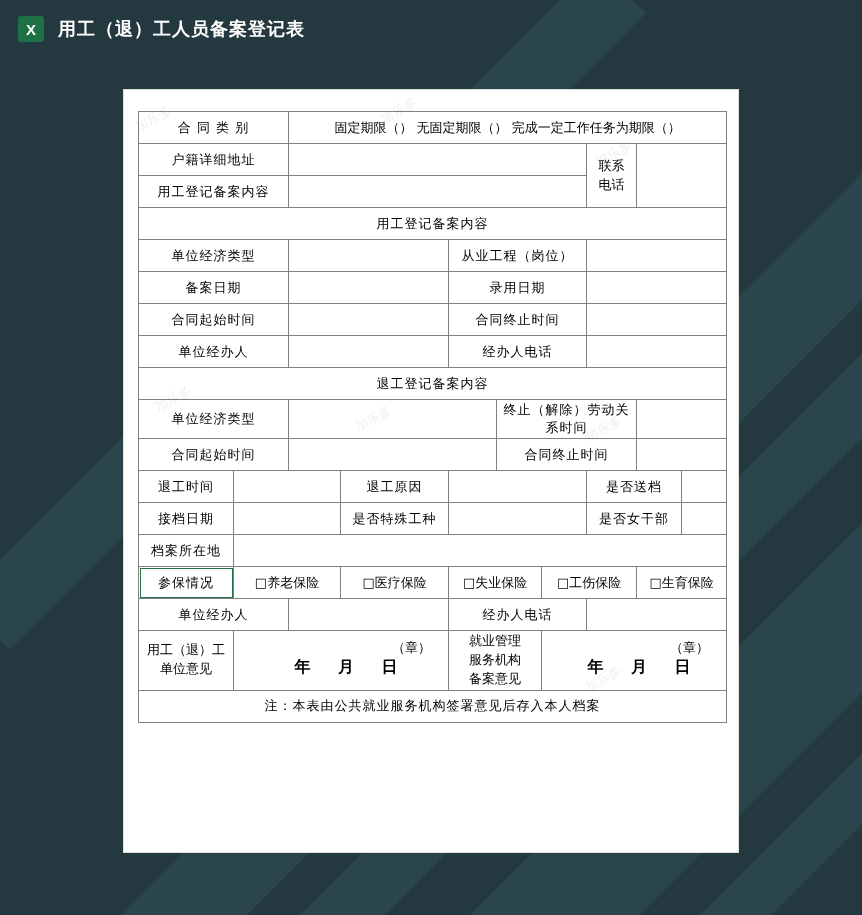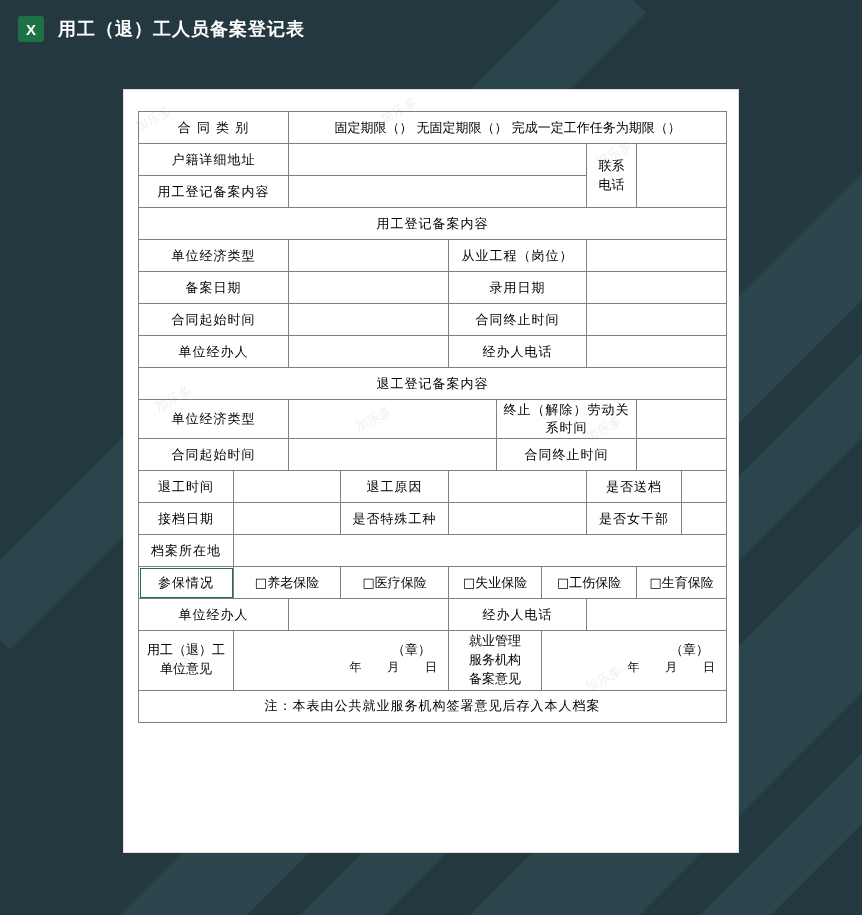--- a/index.html
+++ b/index.html
@@ -121,25 +121,26 @@
     text-align: right;
     padding: 0;
     position: relative;
   }
   .seal {
     text-align: right;
     padding-right: 14px;
     font-size: 13px;
   }
   .date-line {
-    text-align: right;
+    text-align: center;
     padding-right: 6px;
-    font-size: 12px;
+    font-size: 16px;
     letter-spacing: 2px;
     padding-bottom: 4px;
+    font-weight: bold;
   }
   .date-line span { margin-left: 18px; }
   .multiline { line-height: 1.45; }
   .highlight { outline: 1px solid #217346; outline-offset: -2px; }
 </style>
 </head>
 <body>
 
 <div class="bg-band b1"></div>
 <div class="bg-band b2"></div>

